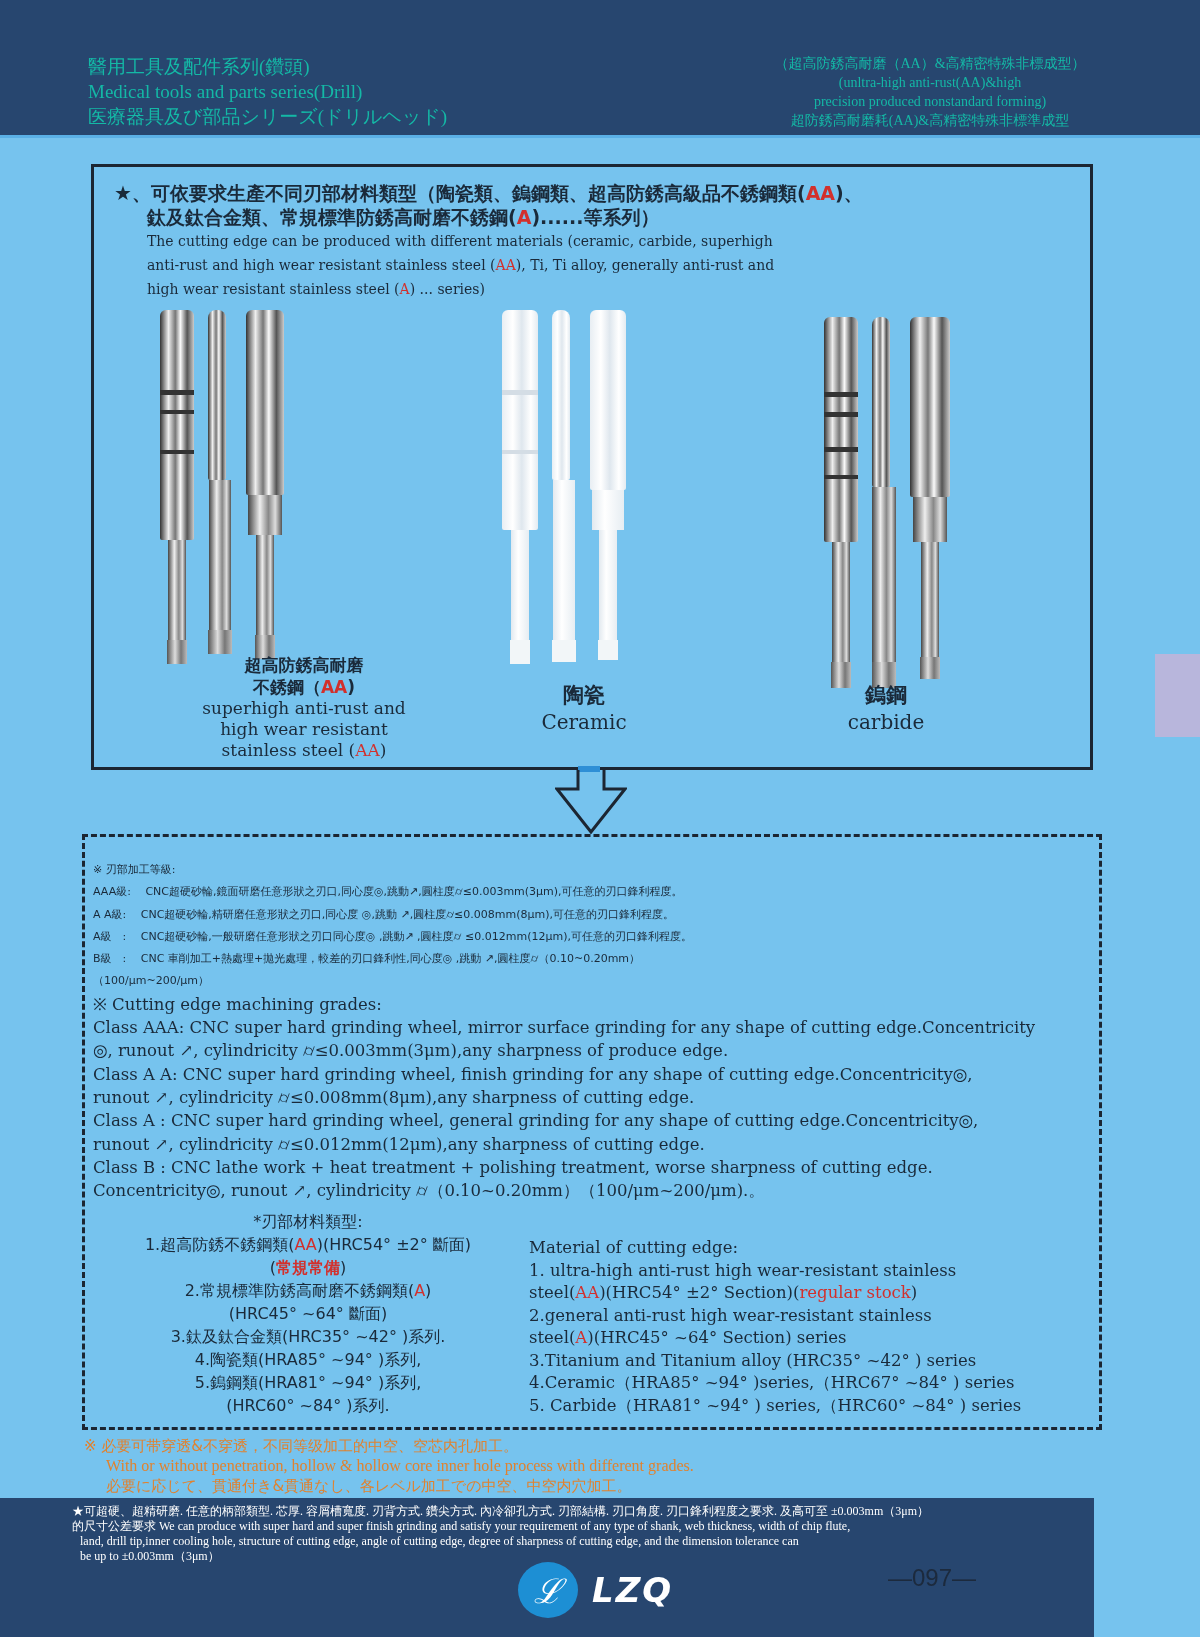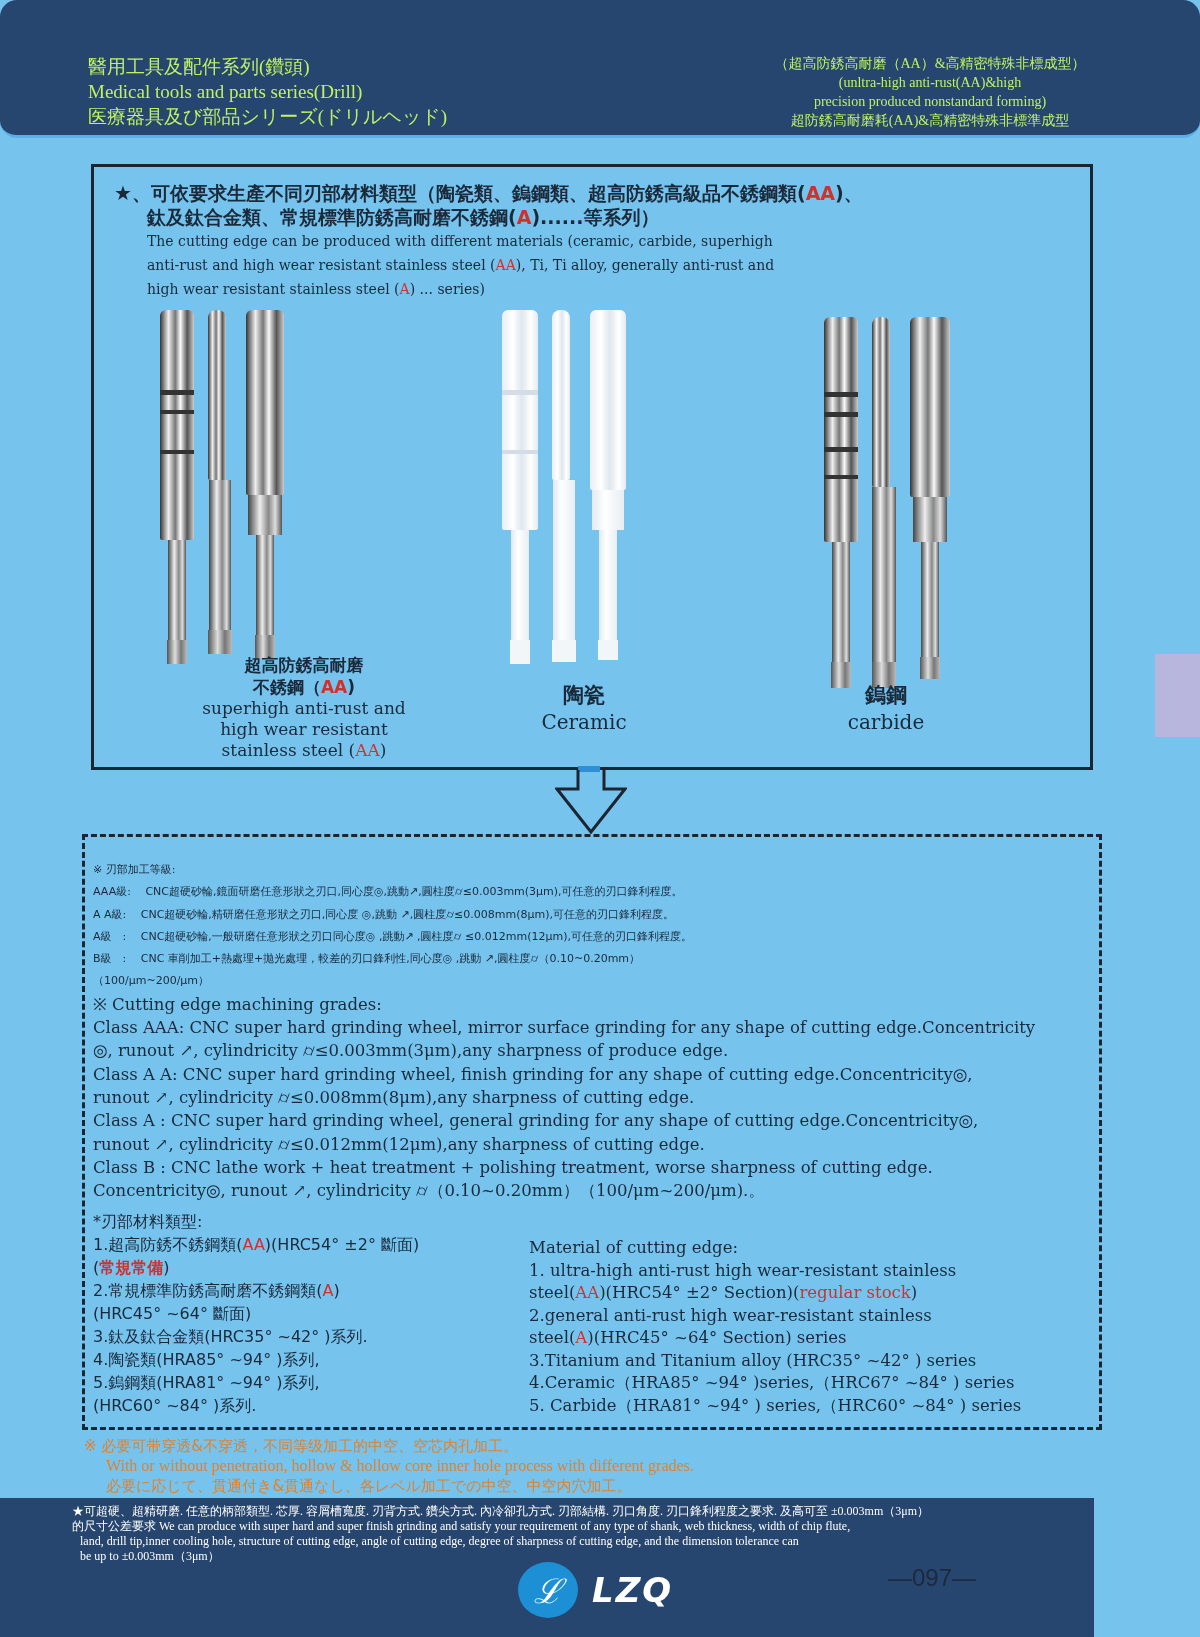--- a/index.html
+++ b/index.html
@@ -11,22 +11,21 @@
     color: #1a2a3a;
     overflow: hidden;
   }
   .red { color: #d2302c; }
 
   
   .header {
     position: absolute; left: 0; top: 0; width: 1200px; height: 138px;
     background: #27466f;
     border-bottom: 3px solid #5ab0e6;
-    color: #bef264;
-    border-radius: 17px;
+    color: #14b8a6;
   }
   .hdr-left { position: absolute; left: 88px; top: 54px; }
   .hdr-left div { font-size: 19px; line-height: 25px; font-family: "Liberation Serif", serif; }
   .hdr-right {
     position: absolute; right: 60px; top: 54px; width: 420px; text-align: center;
   }
   .hdr-right div { font-size: 14px; line-height: 19px; font-family: "Liberation Serif", serif; }
 
   .side-tab {
     position: absolute; right: 0; top: 654px; width: 45px; height: 83px;
@@ -70,21 +69,21 @@
   .arrow { position: absolute; left: 555px; top: 766px; }
 
   
   .box-dash {
     position: absolute; left: 82px; top: 834px; width: 1020px; height: 596px;
     border: 3px dashed #1c2632;
   }
   .grades { position: absolute; left: 8px; top: 22px; width: 1000px; }
   .grades .zh { font-size: 11px; line-height: 22.3px; font-family: "DejaVu Sans", sans-serif; color: #1a2a3a; white-space: nowrap; }
   .grades .en { font-size: 16.5px; line-height: 23.3px; color: #1a2a3a; white-space: nowrap; }
-  .mat-left { position: absolute; left: 8px; top: 373px; width: 430px; }
+  .mat-left { position: absolute; left: 8px; top: 373px; width: 430px; text-align: center; }
   .mat-left div { font-size: 16px; line-height: 23px; font-family: "DejaVu Sans", sans-serif; color: #1a2a3a; white-space: nowrap; }
   .mat-right { position: absolute; left: 444px; top: 400px; width: 570px; }
   .mat-right div { font-size: 16.5px; line-height: 22.5px; color: #1a2a3a; white-space: nowrap; }
 
   .hole-note { position: absolute; left: 84px; top: 1436px; }
   .hole-note div { font-size: 15px; line-height: 20px; white-space: nowrap; color: #e0822f; font-family: "DejaVu Sans", sans-serif; }
   .hole-note .en { font-family: "Liberation Serif", serif; font-size: 16px; padding-left: 22px; }
   .hole-note .jp { padding-left: 22px; }
 
   

